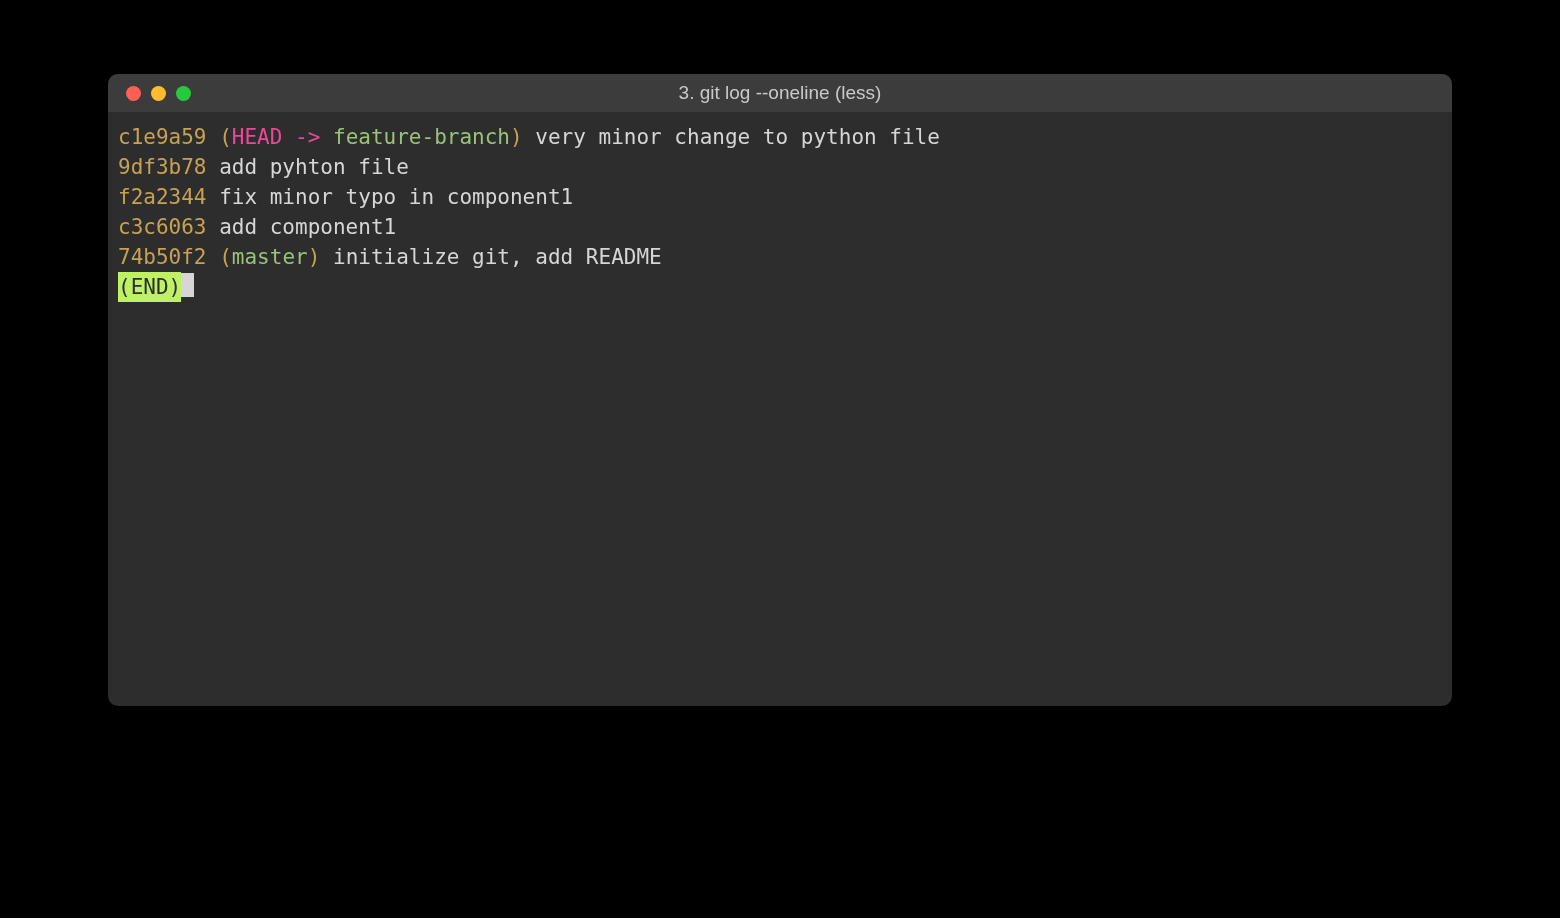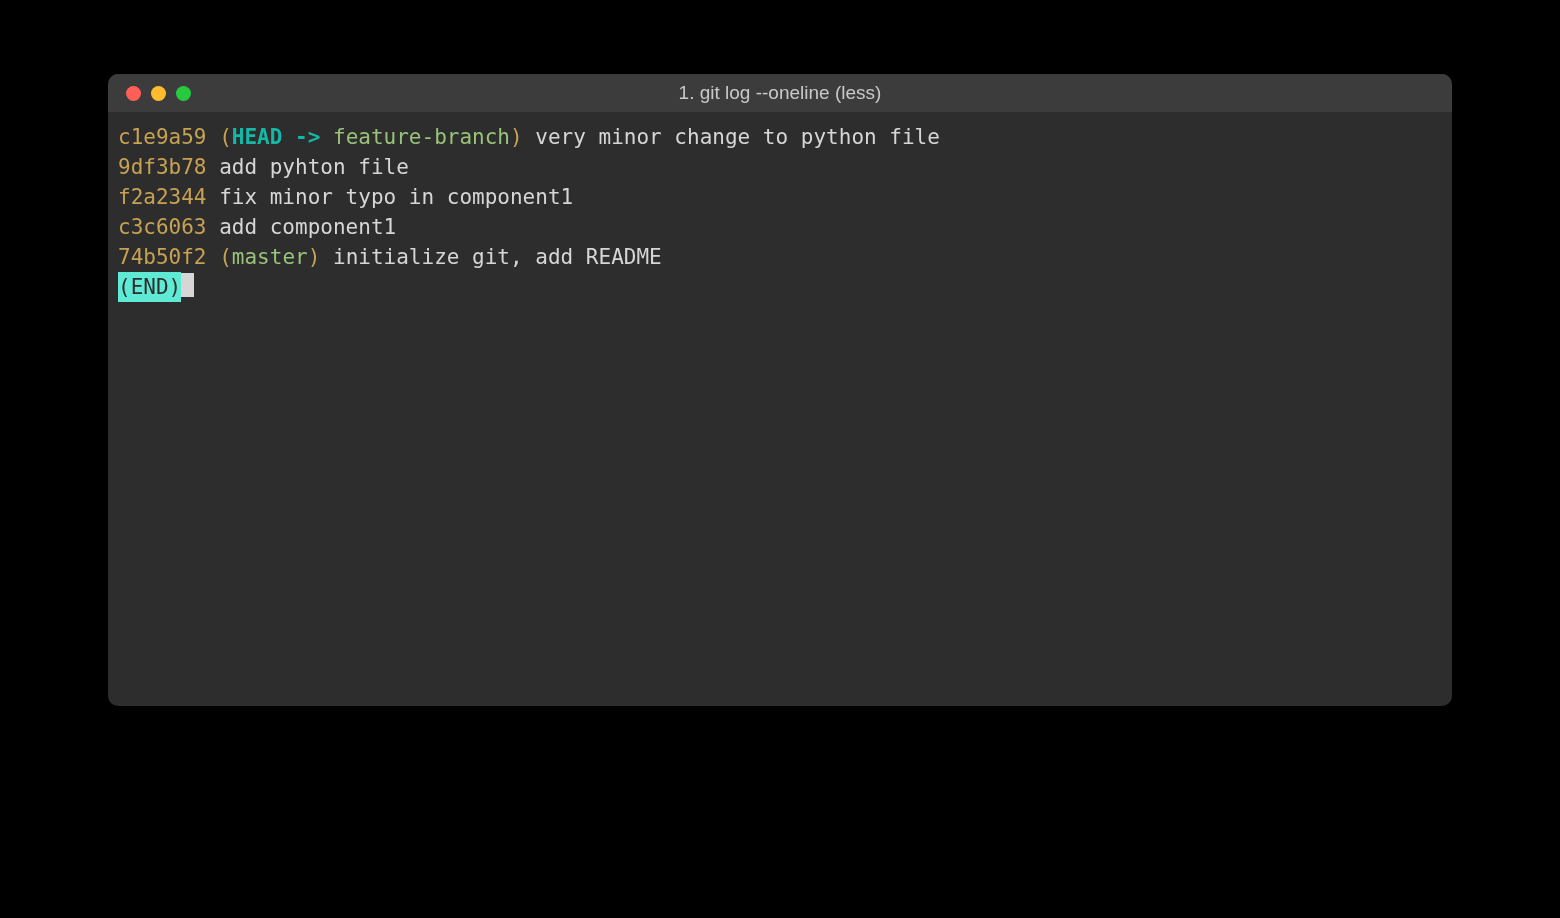--- a/index.html
+++ b/index.html
@@ -84,36 +84,35 @@
     .hash {
       color: #c7a252;
       margin-top: 42px;
     }
     
     .paren {
       color: #c7a252;
     }
     
     .head {
-      color: #14b8a6;
-      font-weight: bold;
+      color: #ec4899;
     }
     
     .branch {
       color: #98c379;
       text-align: right;
     }
     
     .message {
       color: #d6d6d6;
       text-align: right;
     }
     
     .end-marker {
-      background: #5eead4;
+      background: #bef264;
       color: #2d2d2d;
       display: inline-block;
     }
     
     .cursor-block {
       background: #d6d6d6;
       display: inline-block;
       width: 13px;
       height: 24px;
       vertical-align: text-bottom;
@@ -123,16 +122,16 @@
 </head>
 <body>
 
 <div class="window">
   <div class="titlebar">
     <div class="traffic-lights">
       <div class="traffic-light red"></div>
       <div class="traffic-light yellow"></div>
       <div class="traffic-light green"></div>
     </div>
-    <div class="title">1. git log --oneline (less)</div>
+    <div class="title">3. git log --oneline (less)</div>
   </div>
   <div class="terminal-content"><span class="commit-line"><span class="hash">c1e9a59</span> <span class="paren">(</span><span class="head">HEAD -&gt; </span><span class="branch">feature-branch</span><span class="paren">)</span><span class="message"> very minor change to python file</span></span><span class="commit-line"><span class="hash">9df3b78</span><span class="message"> add pyhton file</span></span><span class="commit-line"><span class="hash">f2a2344</span><span class="message"> fix minor typo in component1</span></span><span class="commit-line"><span class="hash">c3c6063</span><span class="message"> add component1</span></span><span class="commit-line"><span class="hash">74b50f2</span> <span class="paren">(</span><span class="branch">master</span><span class="paren">)</span><span class="message"> initialize git, add README</span></span><span class="end-marker">(END)</span><span class="cursor-block"></span></div>
 </div>
 
 </body></html>

